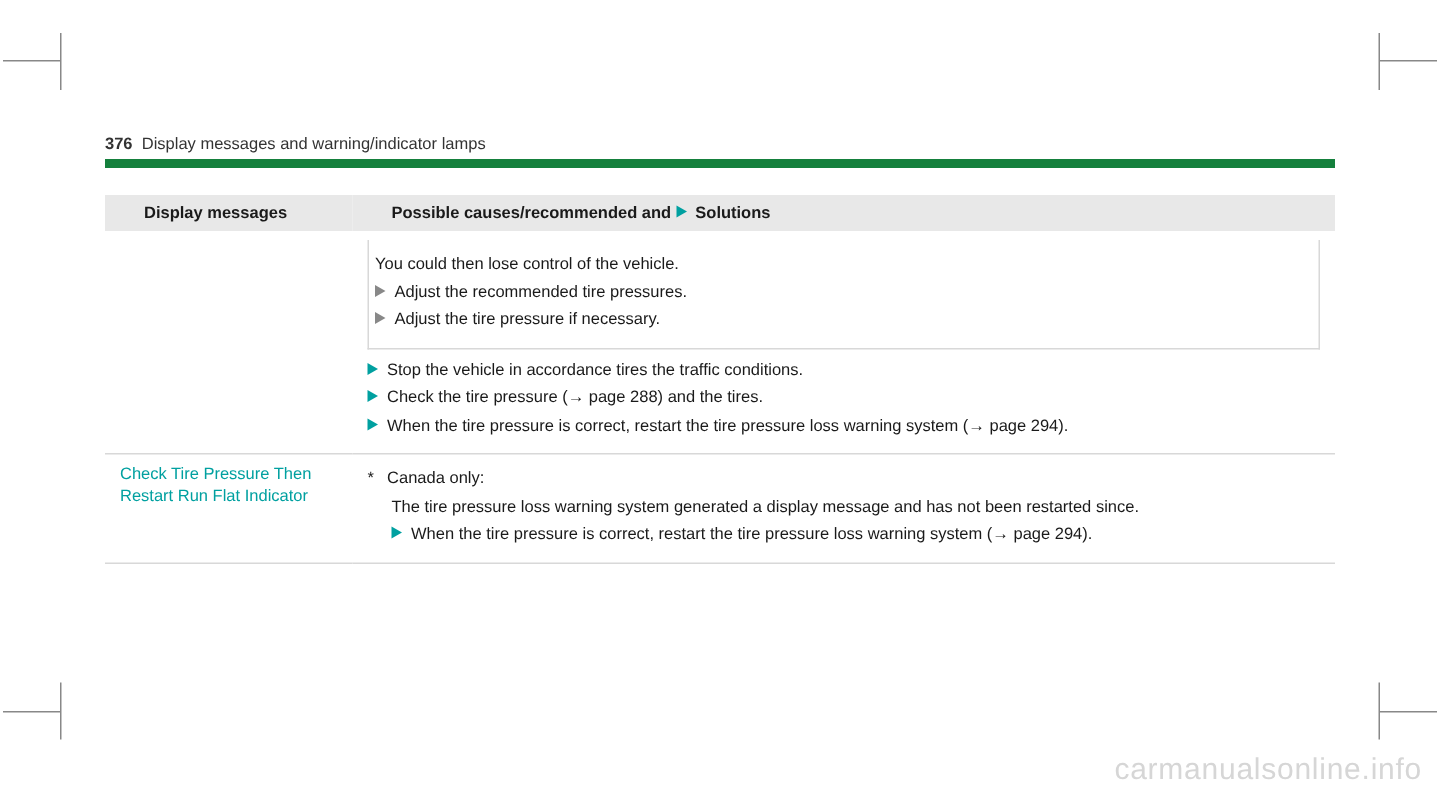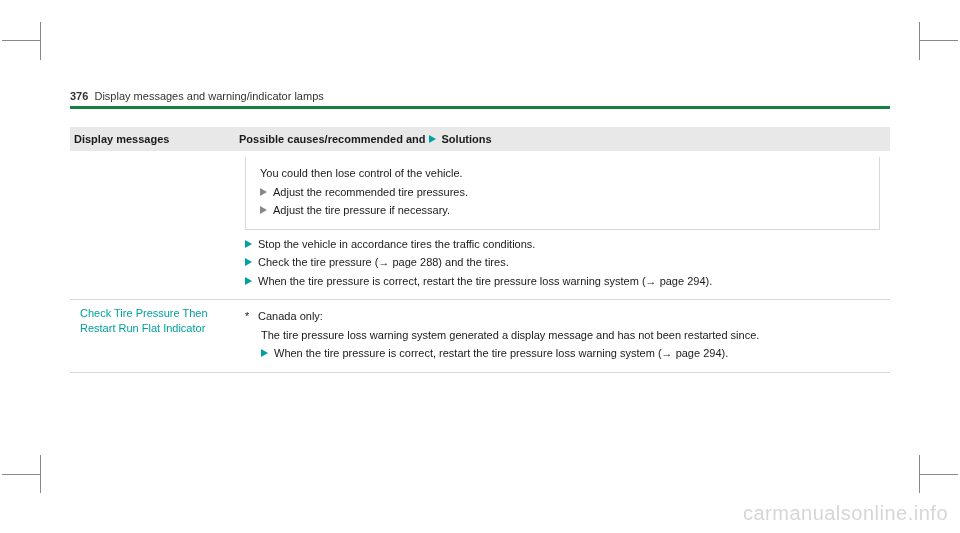--- a/index.html
+++ b/index.html
@@ -13,30 +13,30 @@
   .cm-tr::before { width: 38px; height: 1px; top: 18px; right: 0; }
   .cm-tr::after  { width: 1px; height: 38px; top: 0; right: 38px; }
   .cm-bl { bottom: 40px; left: 2px; }
   .cm-bl::before { width: 38px; height: 1px; bottom: 18px; left: 0; }
   .cm-bl::after  { width: 1px; height: 38px; bottom: 0; left: 38px; }
   .cm-br { bottom: 40px; right: 2px; }
   .cm-br::before { width: 38px; height: 1px; bottom: 18px; right: 0; }
   .cm-br::after  { width: 1px; height: 38px; bottom: 0; right: 38px; }
 
   .page { position: absolute; top: 90px; left: 70px; right: 70px; }
-  .running-head { font-size: 11px; color: #333; border-bottom: 3px solid #15803d; padding-bottom: 4px; margin-bottom: 18px; }
+  .running-head { font-size: 11px; color: #333; border-bottom: 6px solid #15803d; padding-bottom: 4px; margin-bottom: 18px; }
   .running-head .pn { font-weight: bold; }
   
   .tbl { width: 100%; border-collapse: collapse; font-size: 11px; }
-  .tbl th { background: #e8e8e8; text-align: left; font-weight: bold; padding: 6px 4px; vertical-align: top; }
+  .tbl th { background: #e8e8e8; text-align: left; font-weight: bold; padding: 6px 26px; vertical-align: top; }
   .tbl td { padding: 6px 10px 8px; vertical-align: top; border-bottom: 1px solid #d8d8d8; }
   .tbl td.msgcol { width: 165px; color: #00a0a0; line-height: 1.35; }
   .tbl td.solcol { line-height: 1.5; }
   
-  .notice { border: 1px solid #d8d8d8; border-top: none; padding: 6px 14px 8px; margin: 0 0 6px 0; background: #fff; }
+  .notice { border: 1px solid #d8d8d8; border-top: none; padding: 6px 4px 8px; margin: 0 0 6px 0; background: #fff; }
   .notice p, .steps p, .solcol p { margin: 2px 0; }
   
   .tri { display: inline-block; width: 0; height: 0; border-top: 4px solid transparent; border-bottom: 4px solid transparent; border-left: 7px solid #00a0a0; margin-right: 6px; vertical-align: 0px; }
   .tri.gray { border-left-color: #888; }
   .arrow-ref { font-family: inherit; }
   
   .ast { display: inline-block; width: 10px; }
   
   .watermark { position: absolute; right: 12px; bottom: 8px; font-size: 20px; color: #d6d6d6; font-weight: normal; letter-spacing: 0.5px; }
 </style>

